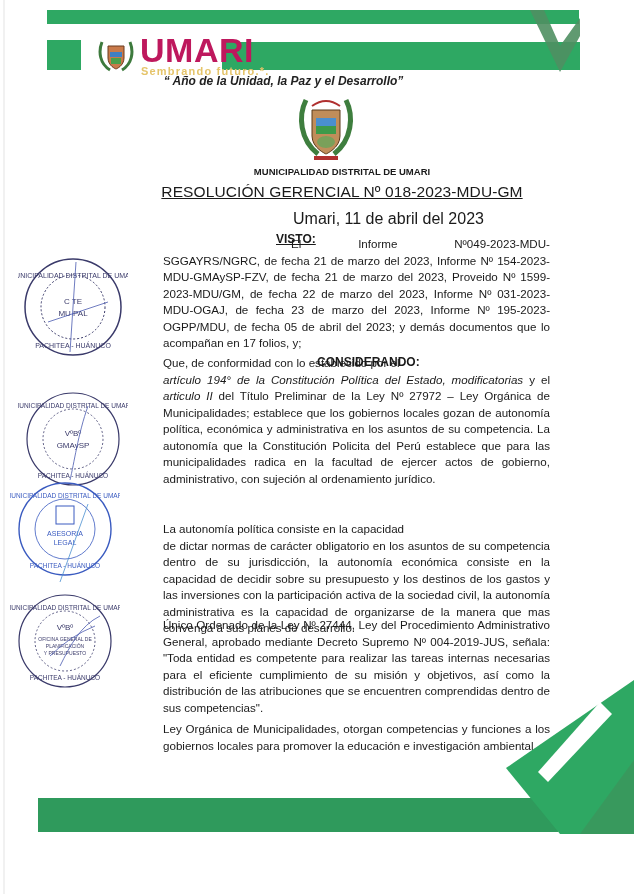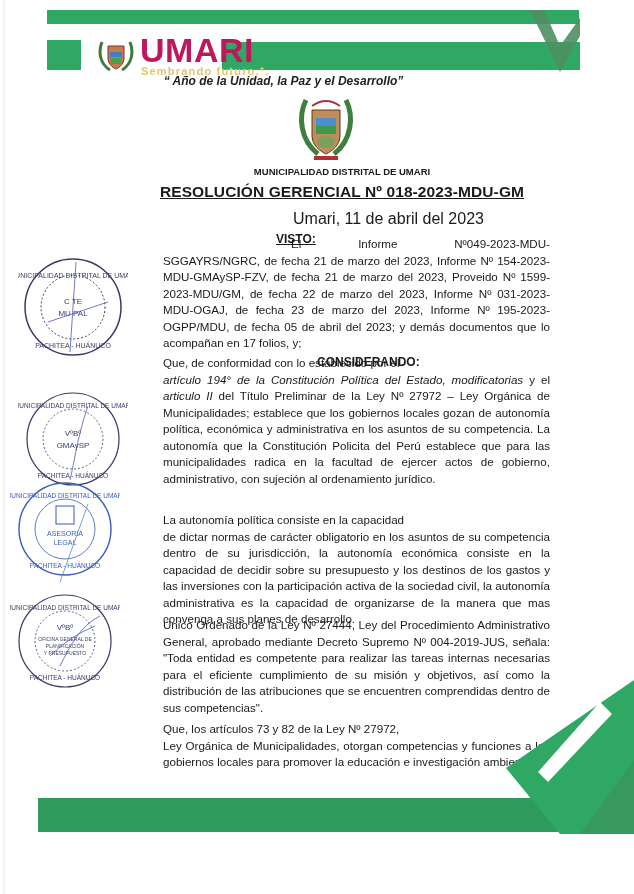--- a/index.html
+++ b/index.html
@@ -9,21 +9,21 @@
   .bar-top { left:47px; top:10px; width:532px; height:14px; background:#2ea863; }
   .bar-mid { left:222px; top:42px; width:358px; height:28px; background:#2ea863; }
   .sq-left { left:47px; top:40px; width:34px; height:30px; background:#2ea863; }
   .chev { left:530px; top:10px; width:50px; height:62px; }
   .logo-emblem { left:98px; top:38px; width:36px; height:34px; }
   .logo-text { left:140px; top:30px; font-size:34px; font-weight:bold; color:#be185d; letter-spacing:0.5px; line-height:40px; }
   .logo-slogan { left:141px; top:65px; font-size:11px; font-weight:bold; color:#e5c46a; letter-spacing:1.2px; }
   .year-motto { left:0; width:535px; top:74px; text-align:center; font-size:12px; font-weight:bold; font-style:italic; color:#222; padding-left:32px; box-sizing:border-box; }
   .coat { left:296px; top:92px; width:60px; height:72px; }
   .muni-name { left:0; width:634px; top:166px; text-align:center; font-size:9.5px; font-weight:bold; padding-left:50px; box-sizing:border-box; }
-  .res-title { left:0; width:634px; top:183px; text-align:center; font-size:15.5px; font-weight:bold; text-decoration:underline; padding-left:50px; box-sizing:border-box; letter-spacing:0.1px; }
+  .res-title { left:0; width:634px; top:183px; text-align:center; font-size:15.5px; font-weight:normal; text-decoration:underline; padding-left:50px; box-sizing:border-box; letter-spacing:0.1px; }
   .date-line { left:293px; top:210px; font-size:16px; }
   .section-head { font-size:12px; font-weight:bold; }
   .visto { left:276px; top:232px;text-decoration:underline; }
   .considerando { left:293px; top:355px;margin-left:24px; }
   .para { left:163px; width:387px; font-size:11.6px; line-height:16.5px; text-align:justify; text-align-last:left; }
   .p-visto { top:236px; }
   .p1 { top:355px; }
   .p2 { top:512px; }
   .p3 { top:617px; }
   .p4 { top:721px; }
@@ -91,30 +91,29 @@
 </div>
 
 <div class="abs section-head considerando">CONSIDERANDO:</div>
 
 <div class="abs para p1">
   <div style="text-align:right;">Que, de conformidad con lo establecido por el</div>
   <span style="font-style:italic;">artículo 194° de la Constitución Política del Estado, modificatorias</span><span> y el </span><span style="font-style:italic;">articulo II</span><span> del Título Preliminar de la Ley Nº 27972 – Ley Orgánica de Municipalidades; establece que los gobiernos locales gozan de autonomía política, económica y administrativa en los asuntos de su competencia. La autonomía que la Constitución Policita del Perú establece que para las municipalidades radica en la facultad de ejercer actos de gobierno, administrativo, con sujeción al ordenamiento jurídico.</span>
 </div>
 
 <div class="abs para p2">
-  <div style="text-align:right;">La autonomía política consiste en la capacidad</div>
+  <div style="text-align:right;margin-top:9px;">La autonomía política consiste en la capacidad</div>
   <span>de dictar normas de carácter obligatorio en los asuntos de su competencia dentro de su jurisdicción, la autonomía económica consiste en la capacidad de decidir sobre su presupuesto y los destinos de los gastos y las inversiones con la participación activa de la sociedad civil, la autonomía administrativa es la capacidad de organizarse de la manera que mas convenga a sus planes de desarrollo.</span>
 </div>
 
 <div class="abs para p3">
   <span>Único Ordenado de la Ley Nº 27444, Ley del Procedimiento Administrativo General, aprobado mediante Decreto Supremo Nº 004-2019-JUS, señala: "Toda entidad es competente para realizar las tareas internas necesarias para el eficiente cumplimiento de su misión y objetivos, así como la distribución de las atribuciones que se encuentren comprendidas dentro de sus competencias".</span>
 </div>
 
 <div class="abs para p4">
-  <div style="text-align:right;">Que, los artículos 73 y 82 de la Ley Nº 27972,</div>
   <span>Ley Orgánica de Municipalidades, otorgan competencias y funciones a los gobiernos locales para promover la educación e investigación ambiental,</span>
 </div>
 
 <div class="abs stamp st1">
   <svg viewBox="0 0 110 110">
     <circle cx="55" cy="55" r="48" fill="none" stroke="#3a3a6a" stroke-width="1.5"></circle>
     <circle cx="55" cy="55" r="32" fill="none" stroke="#3a3a6a" stroke-width="1" stroke-dasharray="2,2"></circle>
     <text x="55" y="26" text-anchor="middle" font-size="7" fill="#3a3a6a" font-family="Liberation Sans, sans-serif">MUNICIPALIDAD DISTRITAL DE UMARI</text>
     <text x="55" y="96" text-anchor="middle" font-size="7" fill="#3a3a6a" font-family="Liberation Sans, sans-serif">PACHITEA - HUÁNUCO</text>
     <text x="55" y="52" text-anchor="middle" font-size="8" fill="#3a3a6a" font-family="Liberation Sans, sans-serif">C   TE</text>

